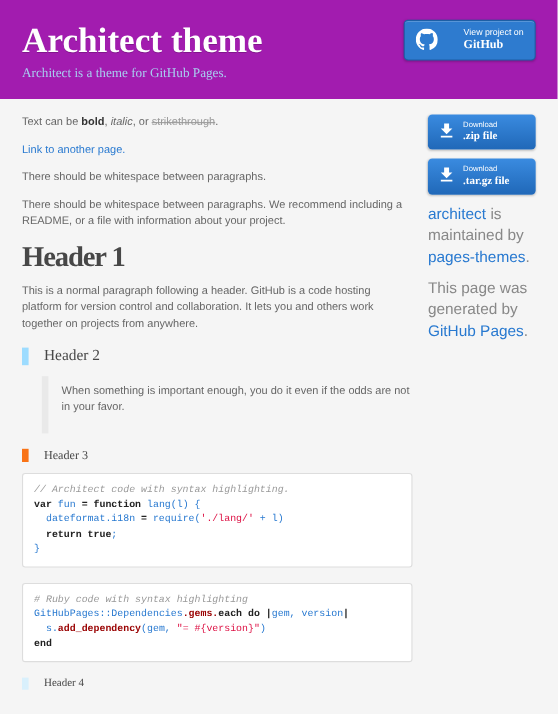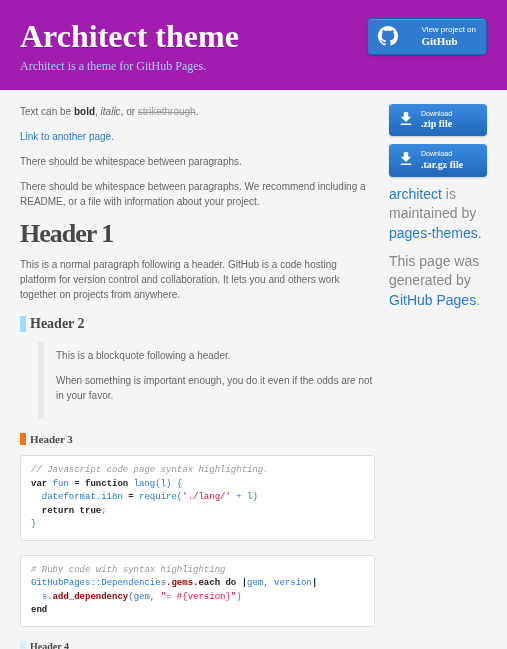--- a/index.html
+++ b/index.html
@@ -13,21 +13,21 @@
 .gh-text{color:#fff;font-size:8px;line-height:1.2}
 .gh-text strong{font-family:'Comic Sans MS',cursive;font-size:11px;display:block}
 .container{display:flex;max-width:507px;padding:14px 20px;gap:14px}
 .main{flex:1;min-width:0}
 .sidebar{width:98px;flex-shrink:0}
 .main p{margin-bottom:10px;line-height:1.5;color:#666}
 .main a{color:#2879d0;text-decoration:none}
 .main strong{color:#333}
 .main del{color:#999}
 h1{font-family:'Comic Sans MS',cursive;font-size:26px;color:#474747;font-weight:bold;margin:10px 0 8px;letter-spacing:-1px}
-h2,h3,h4,h5{font-family:'Comic Sans MS',cursive;font-weight:bold;color:#474747;margin:14px 0 10px;padding-left:4px}
+h2,h3,h4,h5{font-family:'Comic Sans MS',cursive;font-weight:normal;color:#474747;margin:14px 0 10px;padding-left:14px}
 h2{font-size:14px;border-left:6px solid #9ddcff}
 h3{font-size:11px;border-left:6px solid #f97316}
 h4{font-size:10px;border-left:6px solid #d9f0fc}
 blockquote{border-left:6px solid #e9e9e9;padding:6px 0 6px 12px;margin:0 0 14px 18px;color:#666;line-height:1.6}
 blockquote p{margin-bottom:8px}
 pre{background:#fff;border:1px solid #ddd;border-radius:3px;padding:8px 10px;margin:0 0 14px 0;font-family:'Courier New',monospace;font-size:9px;line-height:1.5;overflow-x:auto;color:#2879d0}
 .c{color:#999;font-style:italic}
 .k{color:#222;font-weight:bold}
 .nf{color:#900;font-weight:bold}
 .s{color:#d14}
@@ -64,26 +64,25 @@
     <p><span>Text can be </span><strong>bold</strong><span>, </span><em>italic</em><span>, or </span><del>strikethrough</del><span>.</span></p>
     <p><a>Link to another page.</a></p>
     <p>There should be whitespace between paragraphs.</p>
     <p>There should be whitespace between paragraphs. We recommend including a README, or a file with information about your project.</p>
 
     <h1>Header 1</h1>
     <p>This is a normal paragraph following a header. GitHub is a code hosting platform for version control and collaboration. It lets you and others work together on projects from anywhere.</p>
 
     <h2>Header 2</h2>
     <blockquote>
-      <p>This is a blockquote following a header.</p>
       <p>When something is important enough, you do it even if the odds are not in your favor.</p>
     </blockquote>
 
     <h3>Header 3</h3>
-    <pre><span class="c">// Javascript code page syntax highlighting.</span>
+    <pre><span class="c">// Architect code with syntax highlighting.</span>
 <span class="k">var</span><span> fun </span><span class="k">=</span><span class="k"> function</span><span> lang(l) {</span>
 <span>  dateformat.i18n </span><span class="k">=</span><span> require(</span><span class="s">'./lang/'</span><span> + l)</span>
 <span class="k">  return</span><span class="k"> true</span><span>;</span>
 <span>}</span></pre>
 
     <pre><span class="c"># Ruby code with syntax highlighting</span>
 <span>GitHubPages</span><span>::</span><span>Dependencies</span><span class="nf">.gems.</span><span class="k">each</span><span class="k"> do |</span><span>gem, version</span><span class="k">|</span>
 <span>  s.</span><span class="nf">add_dependency</span><span>(gem, </span><span class="s">"= #{version}"</span><span>)</span>
 <span class="k">end</span></pre>
 

